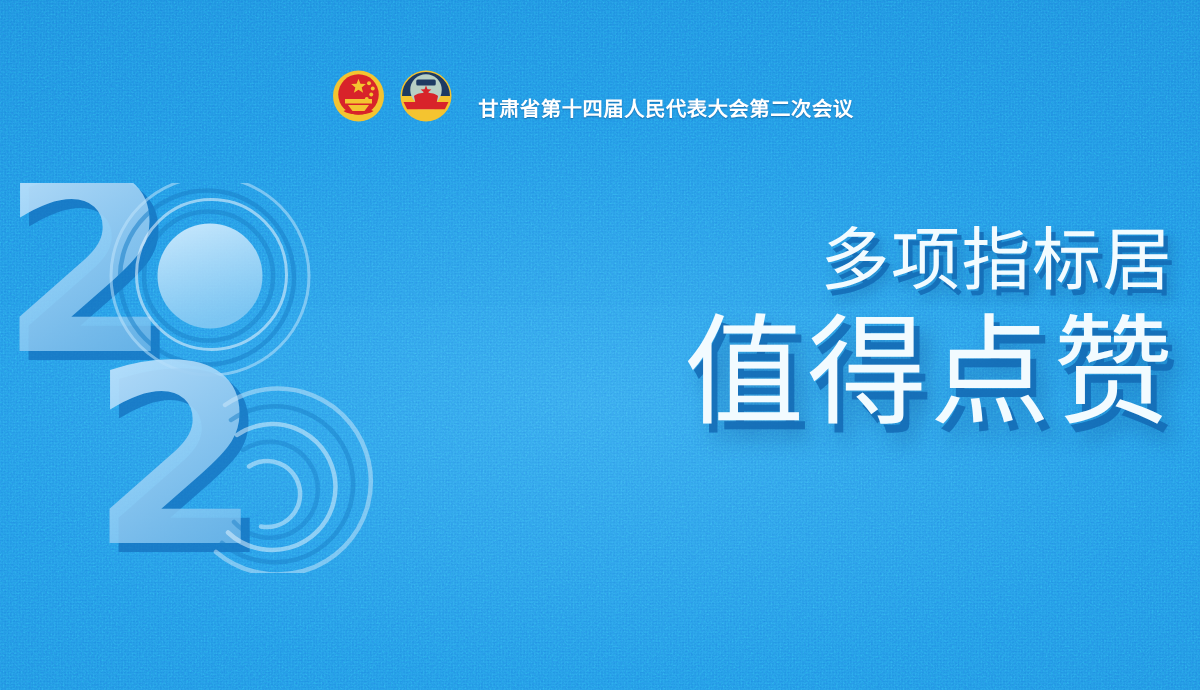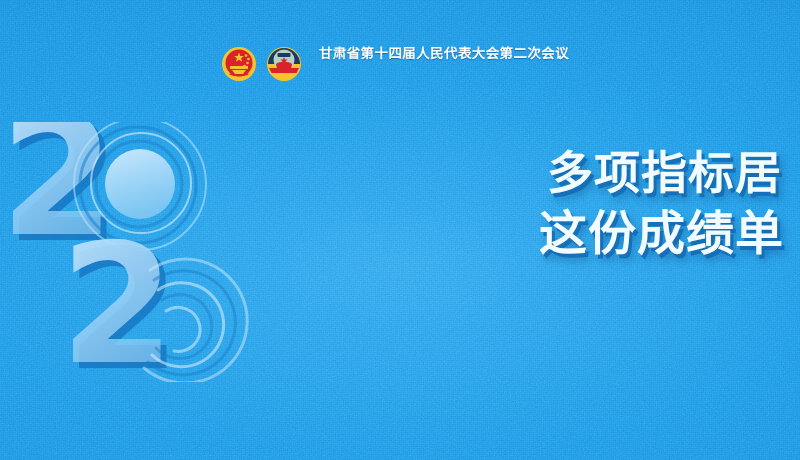--- a/index.html
+++ b/index.html
@@ -33,21 +33,21 @@
       repeating-linear-gradient(0deg, rgba(255,255,255,.055) 0 1px, rgba(0,0,0,.035) 1px 2px),
       repeating-linear-gradient(90deg, rgba(255,255,255,.05) 0 1px, rgba(0,0,0,.03) 1px 2px);
   }
 
   
   .header{
     position:absolute;
     left:0;right:12px;top:44px;
     display:flex;
     justify-content:center;
-    align-items:flex-start;
+    align-items:flex-end;
     gap:11px;
   }
   .emblems{display:flex;align-items:center;gap:5px;}
   .emblem{display:block;}
 
   .header-text{
     display:flex;flex-direction:column;
     gap:2px;
     padding-left:4px;
   }
@@ -80,21 +80,21 @@
   .line{
     display:flex;
     align-items:flex-end;
     white-space:nowrap;
   }
   .line1{padding-right:18px;}
   .line2{padding-right:16px;margin-top:10px;}
 
   .cn{
     font-family:"DejaVu Sans","Liberation Sans",sans-serif;
-    font-weight:bold;
+    font-weight:normal;
     color:#f2fbff;
     line-height:1;
     display:inline-block;
     text-align:center;
   }
   
   .sm{
     font-size:46px;
     letter-spacing:1px;
     text-shadow:
@@ -216,17 +216,17 @@
     </div>
   </div>
 
   <div class="lines">
 
     <div class="line line1">
       <span class="cn sm">多项指标居</span>
     </div>
 
     <div class="line line2">
-      <span class="cn sm2">这份成绩单</span>
+      <span class="cn bg2">值得点赞</span>
     </div>
   </div>
 
 </div>
 
 </body></html>

